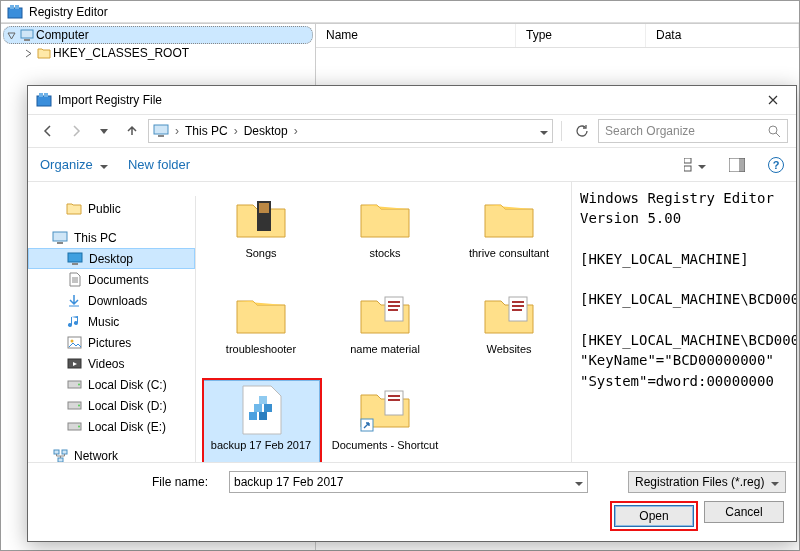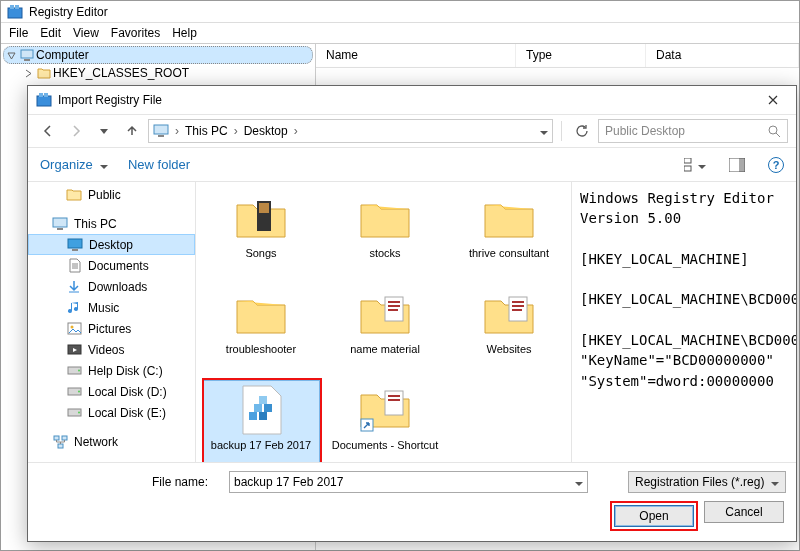--- a/index.html
+++ b/index.html
@@ -34,21 +34,21 @@
 .search { width: 190px; height: 24px; border: 1px solid #ccc; display: flex; align-items: center; padding: 0 6px; color: #888; font-size: 12px; }
 .search .si { margin-left: auto; }
 .toolbar { height: 34px; display: flex; align-items: center; padding: 0 12px; gap: 20px; border-bottom: 1px solid #e5e5e5; font-size: 13px; }
 .toolbar .org { color: #1a6fb5; }
 .toolbar .nf { color: #1a6fb5; }
 .toolbar .sp { flex: 1; }
 .tool-ico { width: 22px; height: 22px; display: flex; align-items: center; justify-content: center; color: #444; }
 .help { color: #1a6fb5; font-weight: bold; border: 1px solid #1a6fb5; border-radius: 50%; width: 16px; height: 16px; display: flex; align-items: center; justify-content: center; font-size: 11px; }
 
 .body { flex: 1; display: flex; overflow: hidden; }
-.sidebar { width: 168px; border-right: 1px solid #e5e5e5; overflow-y: auto; font-size: 12px; padding-top: 2px; }
+.sidebar { width: 168px; border-right: 1px solid #e5e5e5; overflow-y: auto; font-size: 12px; padding-top: 2px; margin-top: 14px; }
 .sb-item { height: 21px; display: flex; align-items: center; padding-left: 24px; gap: 6px; cursor: default; }
 .sb-item.l2 { padding-left: 38px; }
 .sb-item.sel { background: #cce8ff; border: 1px solid #99d1ff; }
 .sb-ico { width: 16px; height: 16px; display: inline-flex; align-items: center; justify-content: center; }
 
 .filegrid { width: 376px; border-right: 1px solid #e5e5e5; padding: 6px 0 0 6px; overflow: auto; position: relative; }
 .row { display: flex; gap: 6px; }
 .tile { width: 118px; height: 96px; display: flex; flex-direction: column; align-items: center; justify-content: flex-start; text-align: center; font-size: 11px; padding: 4px; border: 1px solid transparent; }
 .tile .ticon { width: 64px; height: 50px; display: flex; align-items: center; justify-content: center; margin-bottom: 4px; }
 .tile.sel { background: #cce8ff; border: 1px solid #7ab6e8; }
@@ -76,27 +76,20 @@
 <div class="regedit-window">
   <div class="titlebar">
     <span class="icon">
       <svg width="16" height="16">
           <rect x="1" y="4" width="14" height="10" fill="#3a8edb" stroke="#1a5a9e"></rect>
           <rect x="3" y="1" width="4" height="4" fill="#6fb2e8"></rect>
           <rect x="8" y="1" width="4" height="4" fill="#6fb2e8"></rect>
         </svg>
     </span>
     <span>Registry Editor</span>
-  </div>
-  <div class="menubar">
-    <span>File</span>
-    <span>Edit</span>
-    <span>View</span>
-    <span>Favorites</span>
-    <span>Help</span>
   </div>
   <div class="main-split">
     <div class="tree">
       <div class="tree-row sel">
         <span class="tree-icon">
             <svg width="9" height="9">
               <path d="M4.5 1 L8 7 H1 Z" fill="none" stroke="#666" transform="rotate(180 4.5 4.5)"></path>
             </svg>
           </span>
         <span class="tree-icon">
@@ -183,21 +176,21 @@
       <span class="dropdown"></span>
     </div>
     <div class="nav-sep"></div>
     <span class="refresh">
         <svg width="14" height="14">
           <path d="M12 7a5 5 0 1 1-2-4" fill="none" stroke="#555" stroke-width="1.3"></path>
           <path d="M11 1v3h-3" fill="none" stroke="#555" stroke-width="1.3"></path>
         </svg>
       </span>
     <div class="search">
-      <span>Public Desktop</span>
+      <span>Search Organize</span>
       <span class="si">
           <svg width="13" height="13">
             <circle cx="5" cy="5" r="4" fill="none" stroke="#888"></circle>
             <path d="M8 8l4 4" stroke="#888"></path>
           </svg>
         </span>
     </div>
   </div>
 
   <div class="toolbar">
@@ -292,21 +285,21 @@
           </span>
           <span>Videos</span>
         </div>
         <div class="sb-item l2">
           <span class="sb-ico">
             <svg width="15" height="13">
               <rect x="1" y="3" width="13" height="7" fill="#d8d8d8" stroke="#888"></rect>
               <circle cx="12" cy="6.5" r="1" fill="#5c5"></circle>
             </svg>
           </span>
-          <span>Help Disk (C:)</span>
+          <span>Local Disk (C:)</span>
         </div>
         <div class="sb-item l2">
           <span class="sb-ico">
             <svg width="15" height="13">
               <rect x="1" y="3" width="13" height="7" fill="#d8d8d8" stroke="#888"></rect>
               <circle cx="12" cy="6.5" r="1" fill="#5c5"></circle>
             </svg>
           </span>
           <span>Local Disk (D:)</span>
         </div>

